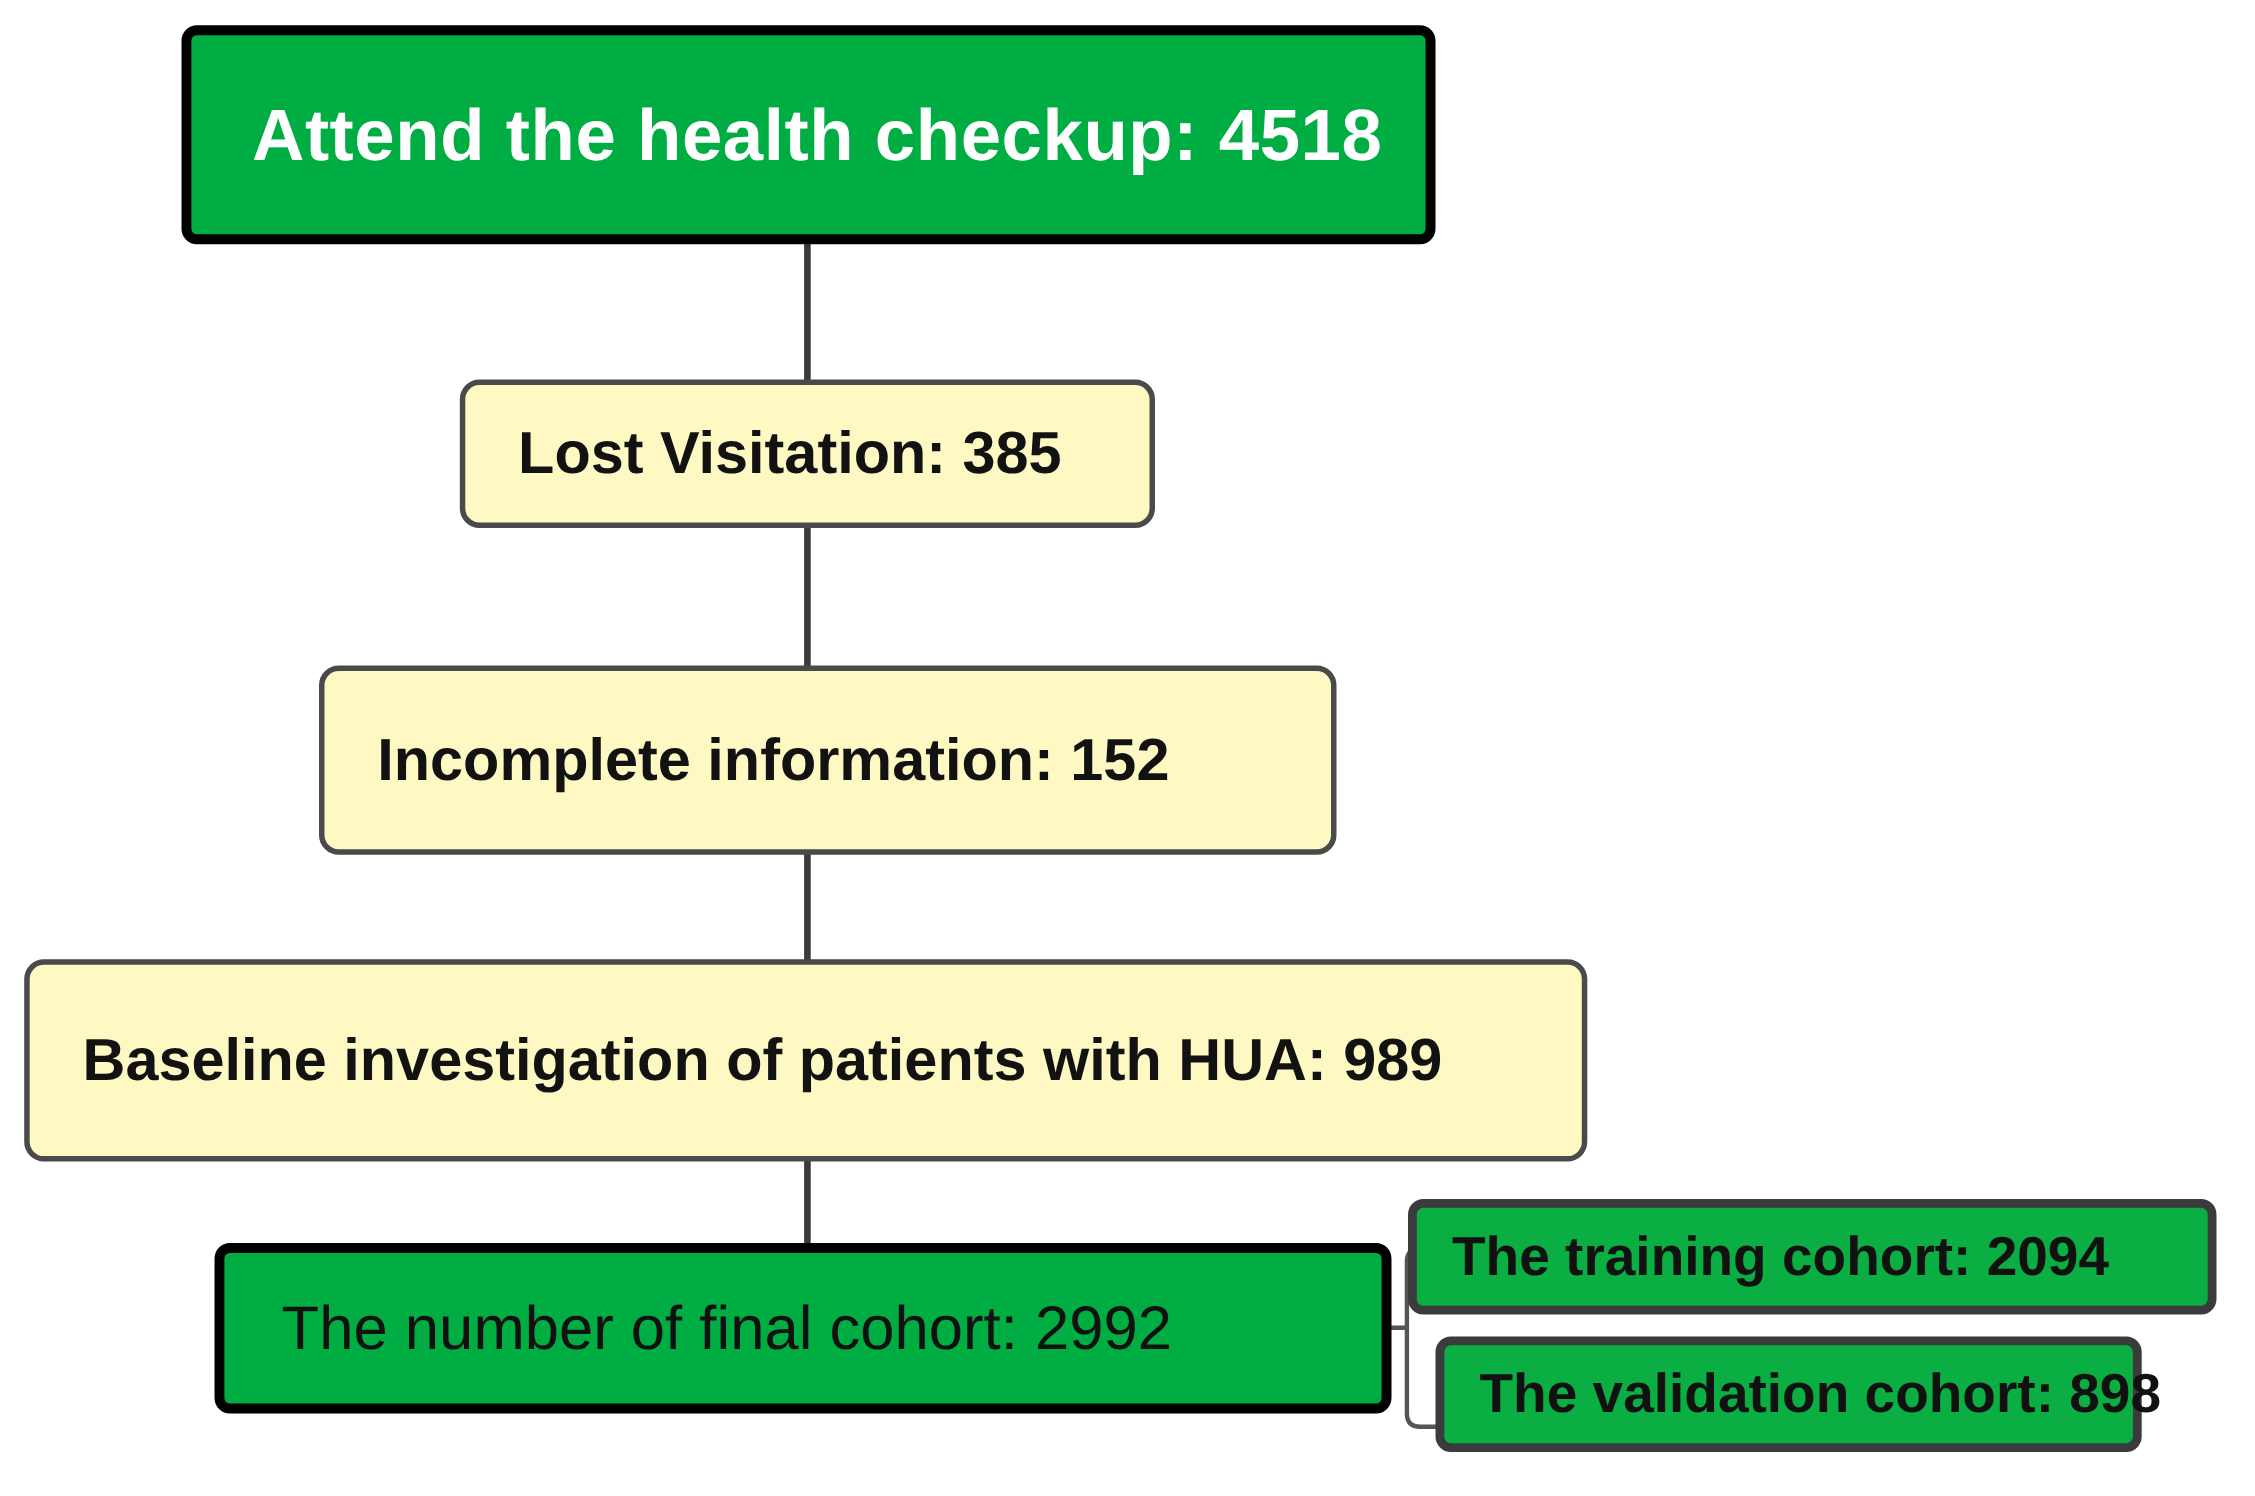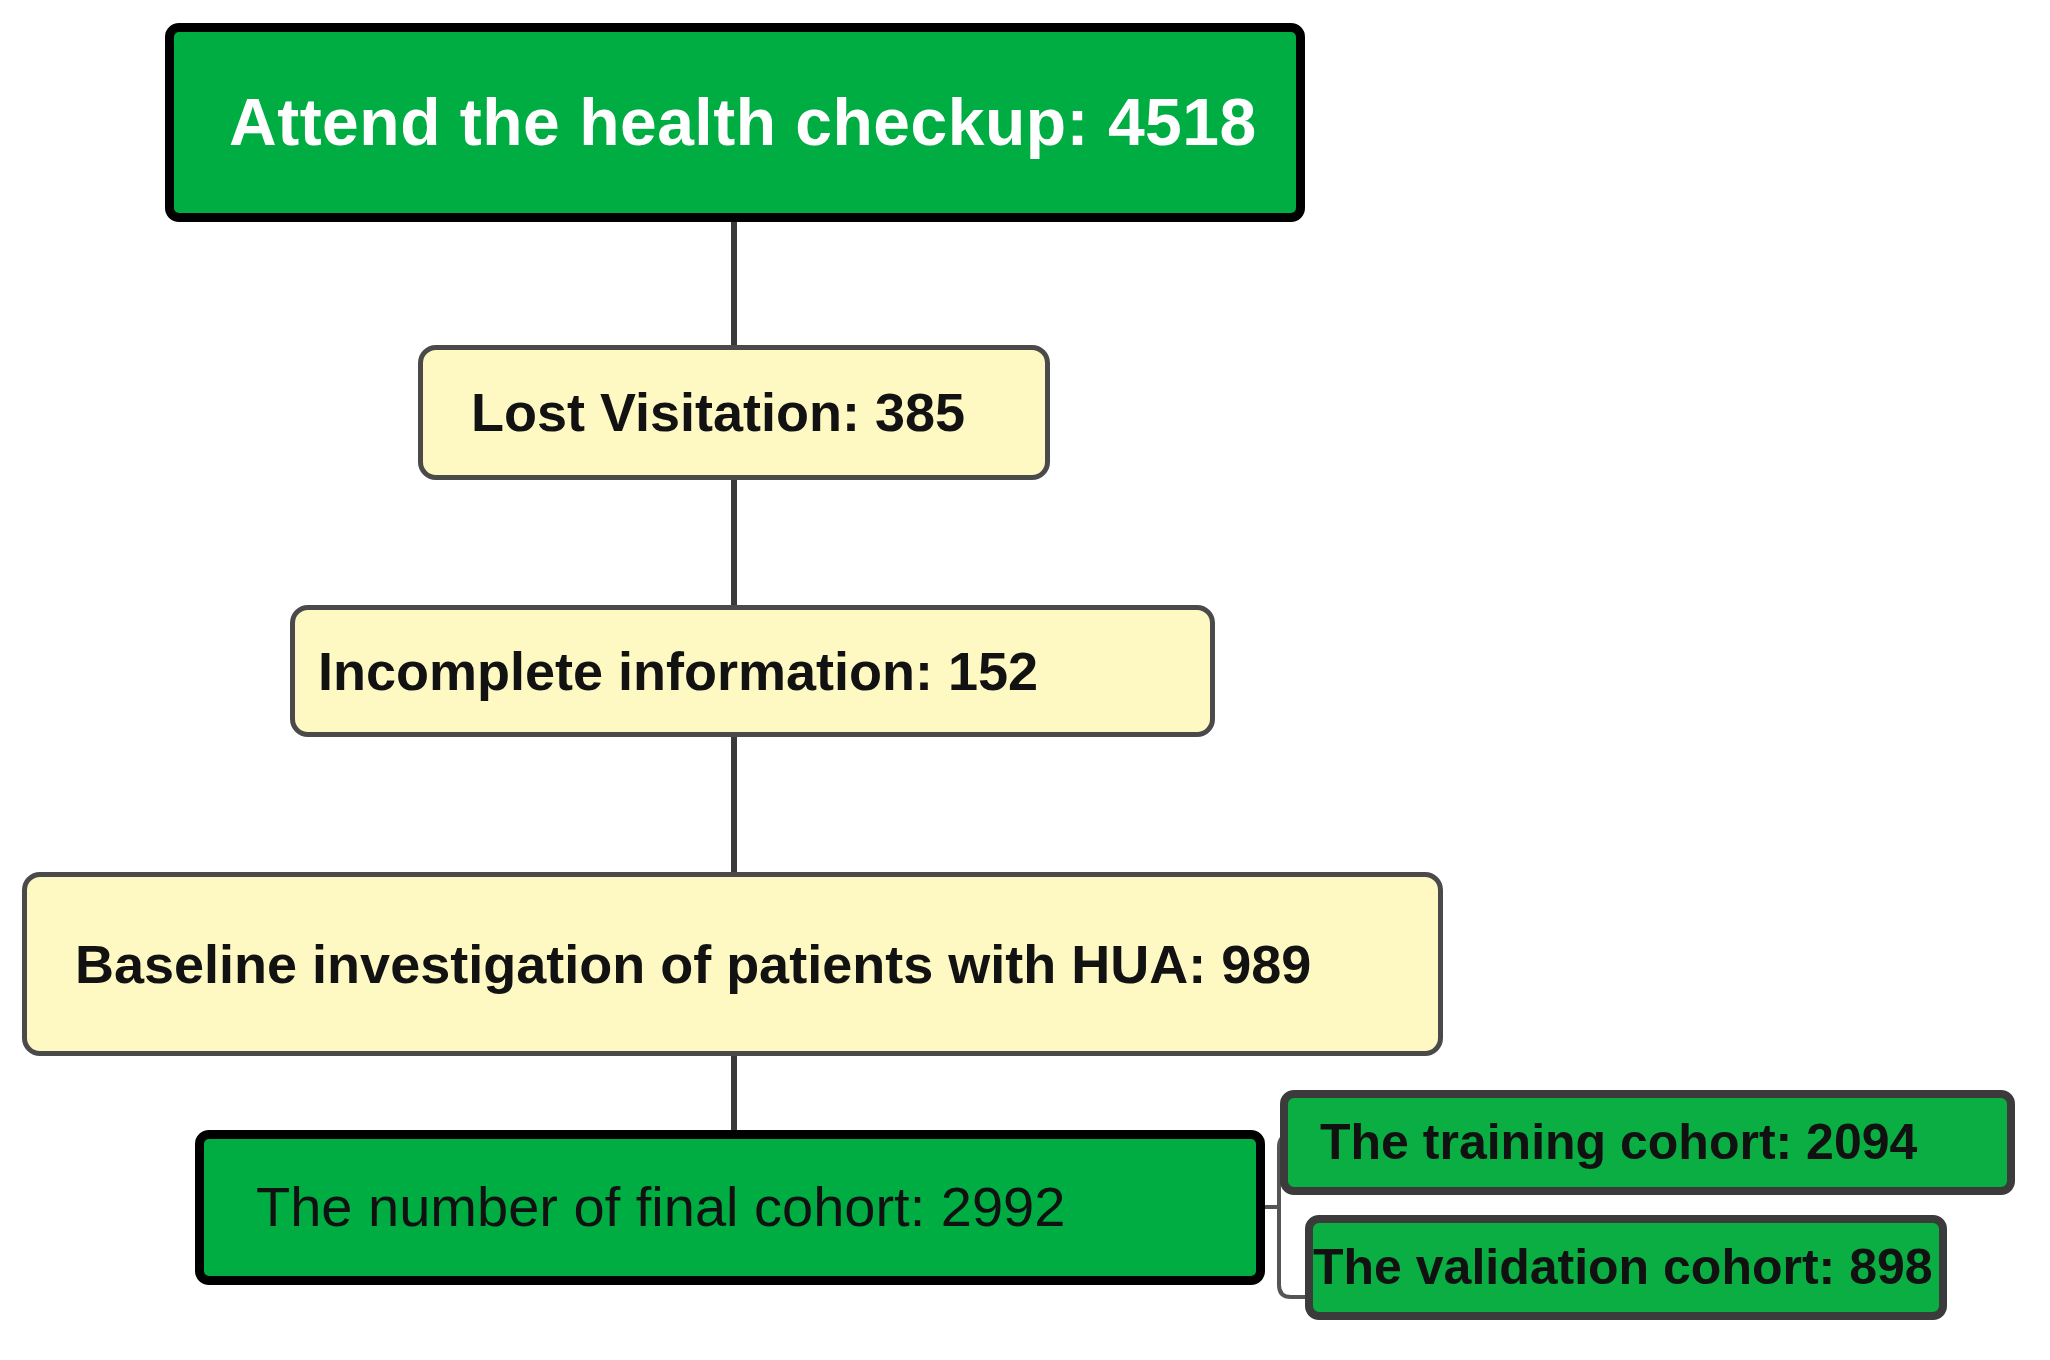--- a/index.html
+++ b/index.html
@@ -81,33 +81,33 @@
     font-weight: bold;
   }
 
   
   #node-checkup        { left:165px;  top:23px;   width:1140px; height:199px;  padding-left:55px;  }
   #node-checkup .label { font-size:66px; letter-spacing:0.5px; }
 
   #node-lost           { left:418px;  top:345px;  width:632px;  height:135px;  padding-left:48px; }
   #node-lost .label    { font-size:54px; }
 
-  #node-incomplete     { left:290px;  top:605px;  width:925px;  height:132px;  padding-left:23px; }
+  #node-incomplete     { left:290px;  top:605px;  width:925px;  height:172px;  padding-left:48px; }
   #node-incomplete .label { font-size:54px; }
 
   #node-baseline       { left:22px;   top:872px;  width:1421px; height:184px;  padding-left:48px; }
   #node-baseline .label{ font-size:54px; }
 
   #node-final          { left:195px;  top:1130px; width:1070px; height:155px;  padding-left:52px; }
   #node-final .label   { font-size:56px; }
 
   #node-training       { left:1280px; top:1090px; width:735px;  height:105px;  padding-left:32px; }
   #node-training .label{ font-size:50px; }
 
-  #node-validation     { left:1305px; top:1215px; width:642px;  height:105px;  }
+  #node-validation     { left:1305px; top:1215px; width:642px;  height:105px;  padding-left:32px; }
   #node-validation .label { font-size:50px; }
 </style>
 </head>
 <body>
 
 <div id="canvas">
 
   <div class="conn-v" style="left:731px; top:214px; width:6px; height:140px;"></div>
 
   <div class="conn-v" style="left:731px; top:472px; width:6px; height:143px;"></div>

